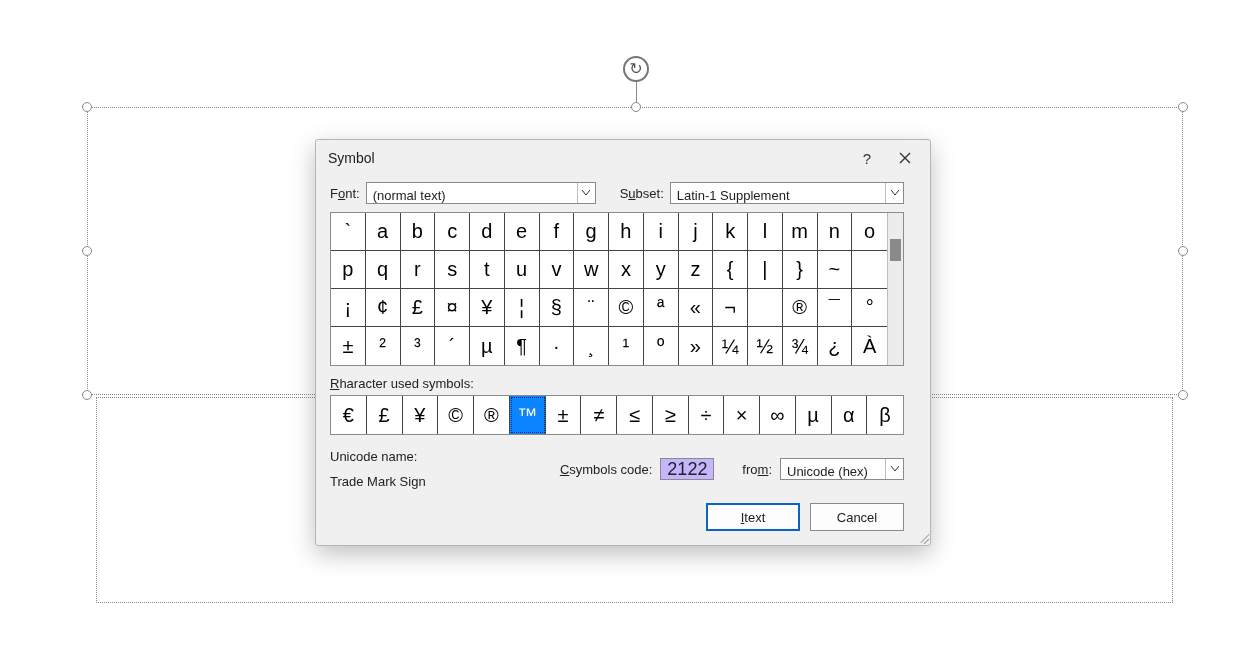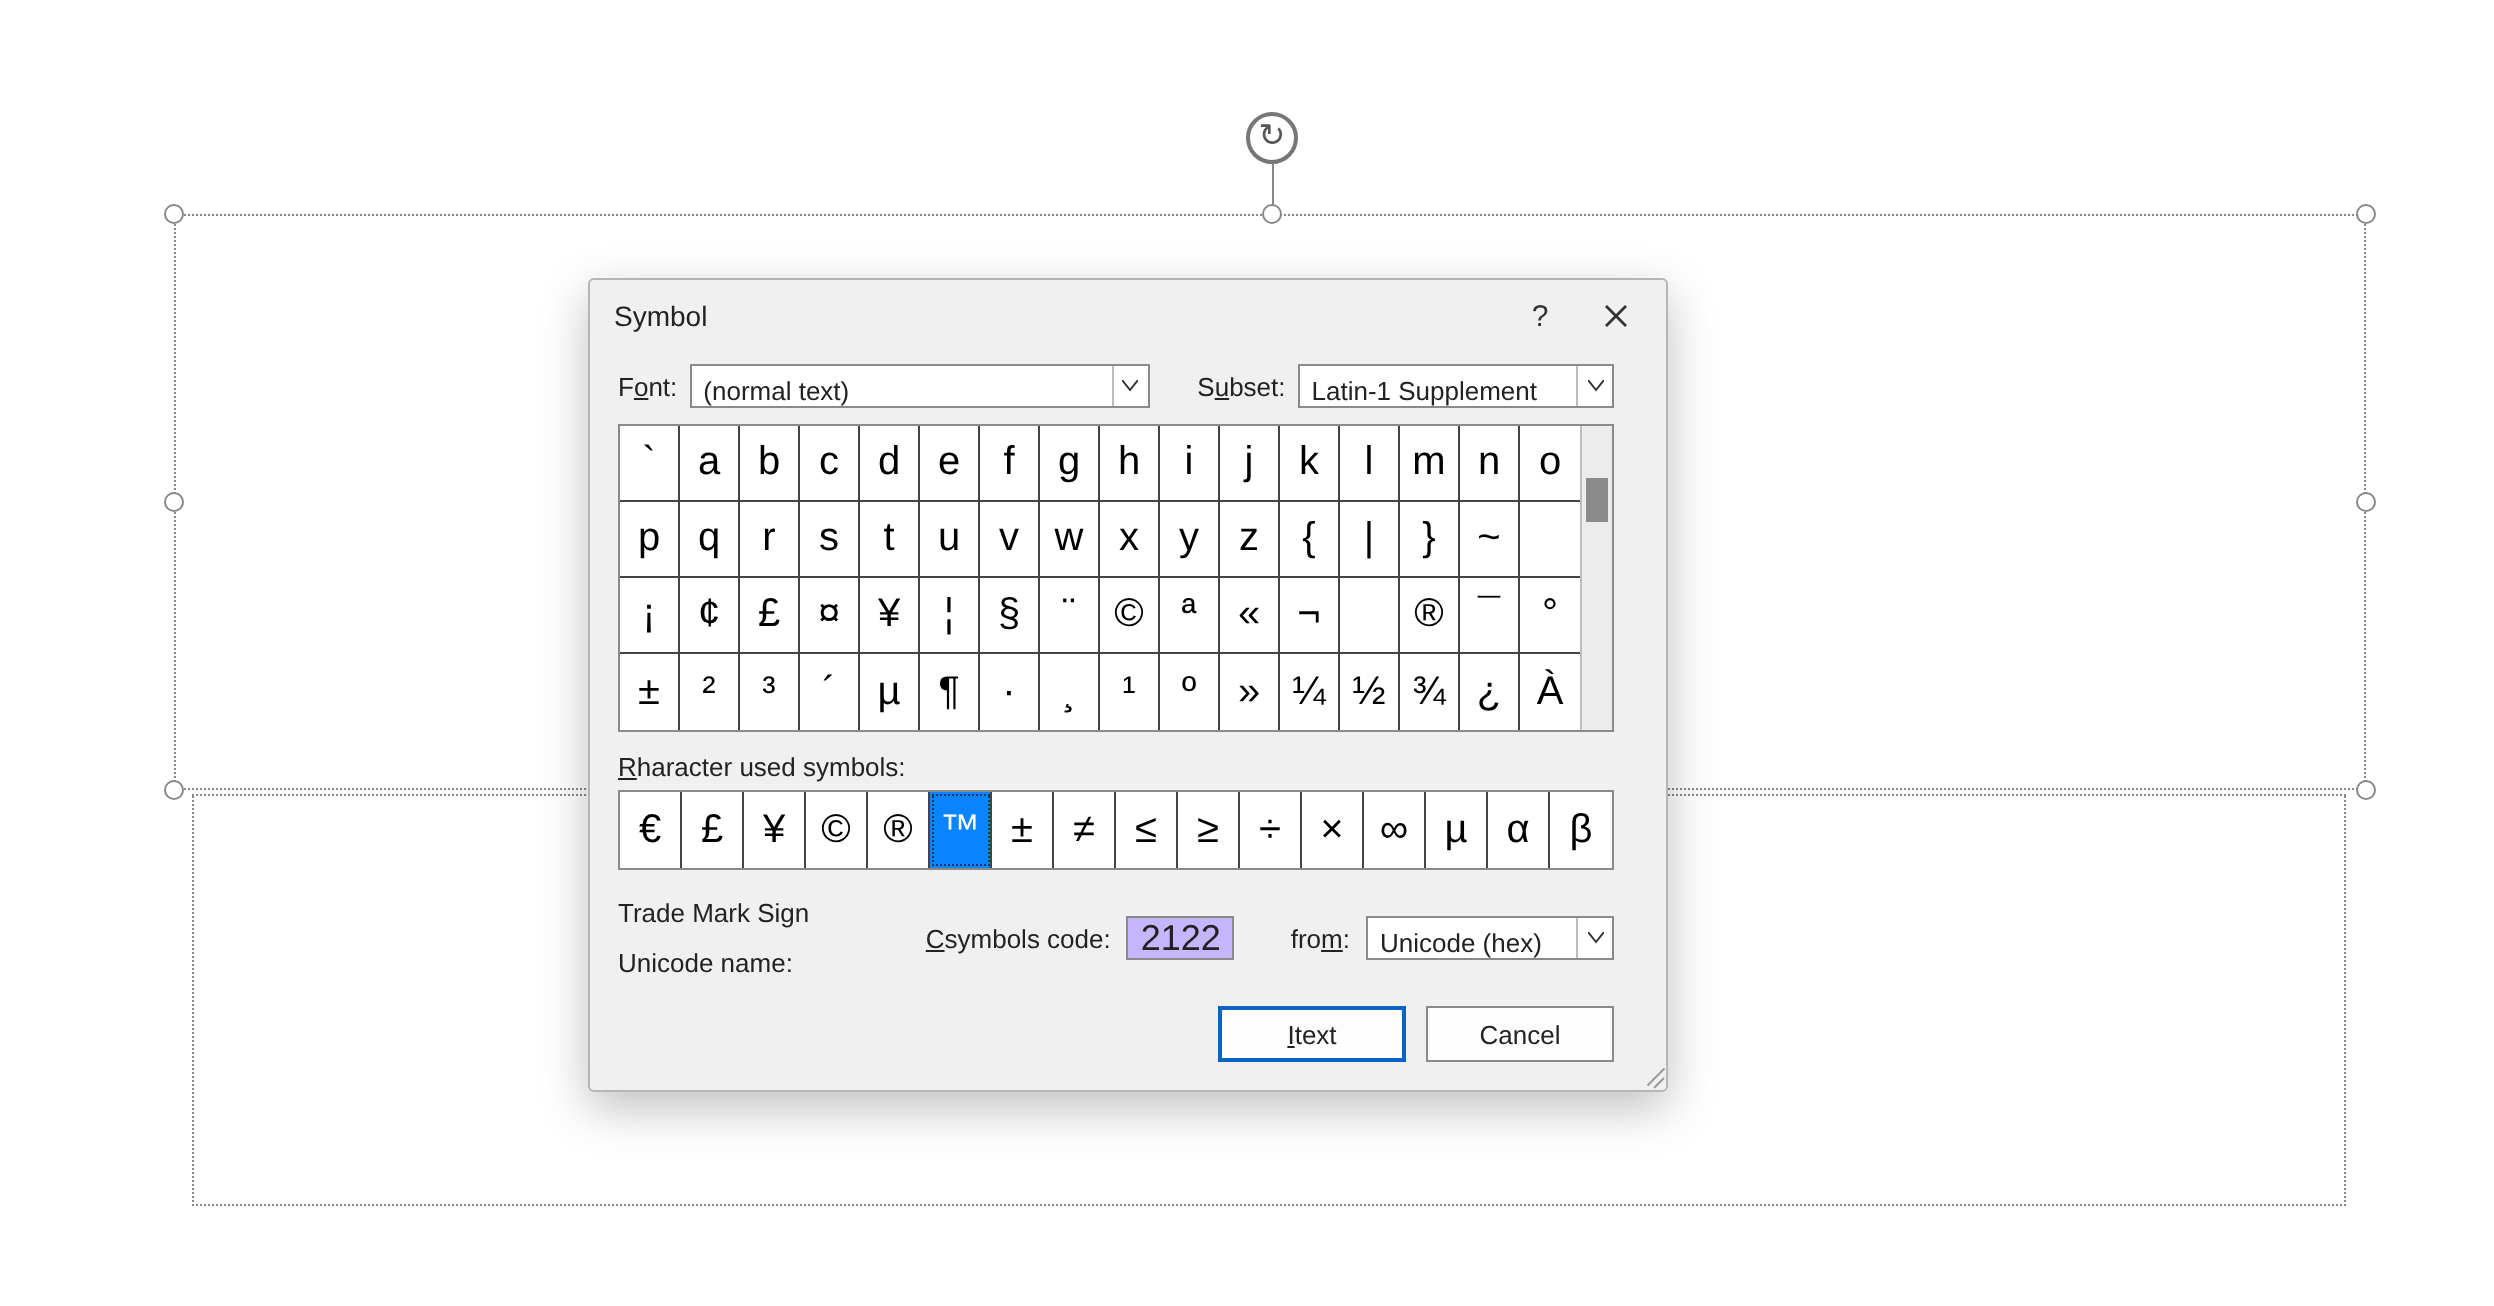--- a/index.html
+++ b/index.html
@@ -45,23 +45,23 @@
   .rotate-stem {
     position: absolute;
     width: 1px;
     background: #888;
     margin-left: -0.5px;
   }
 
   
   .dialog {
     position: absolute;
-    left: 294px;
+    left: 315px;
     top: 139px;
-    width: 540px;
+    width: 616px;
     background: #f0f0f0;
     border: 1px solid #b5b5b5;
     border-radius: 3px;
     box-shadow: 0 8px 24px rgba(0,0,0,0.25);
     z-index: 10;
   }
   .titlebar {
     display: flex;
     align-items: center;
     height: 36px;
@@ -363,22 +363,22 @@
         <div class="cell">÷</div>
         <div class="cell">×</div>
         <div class="cell">∞</div>
         <div class="cell">µ</div>
         <div class="cell">α</div>
         <div class="cell">β</div>
       </div>
 
     <div class="info-row">
       <div class="info-left">
+        <div>Unicode name:</div>
         <div>Trade Mark Sign</div>
-        <div>Unicode name:</div>
       </div>
       <span class="label"><span></span><u>C</u><span>symbols code:</span></span>
       <div class="textfield" style="width:54px">
           <span>2122</span>
         </div>
       <span style="width:12px"></span>
       <span class="label"><span>fro</span><u>m</u><span>:</span></span>
       <div class="combo" style="width:124px">
         <span class="txt">Unicode (hex)</span>
         <span class="dd">

